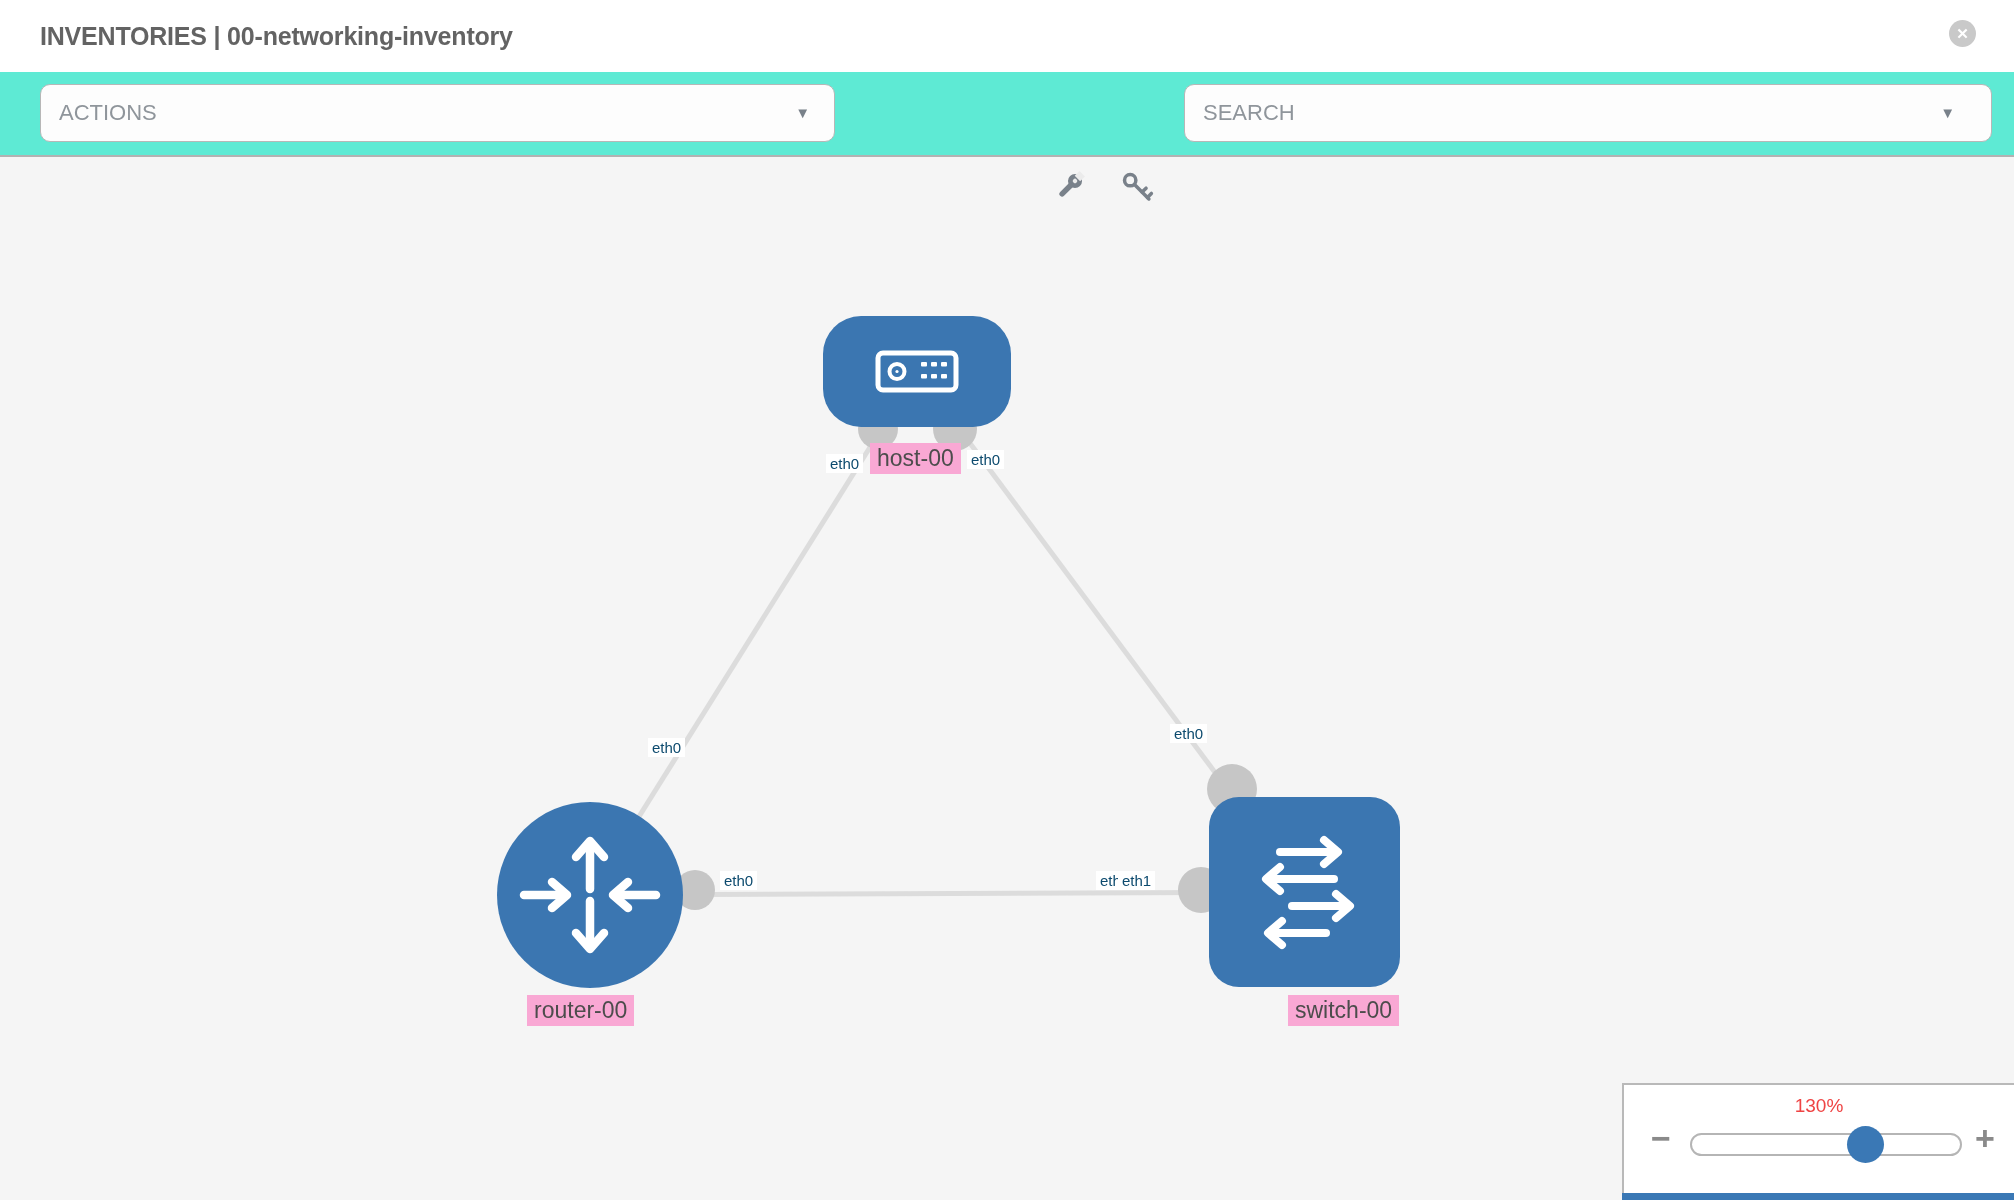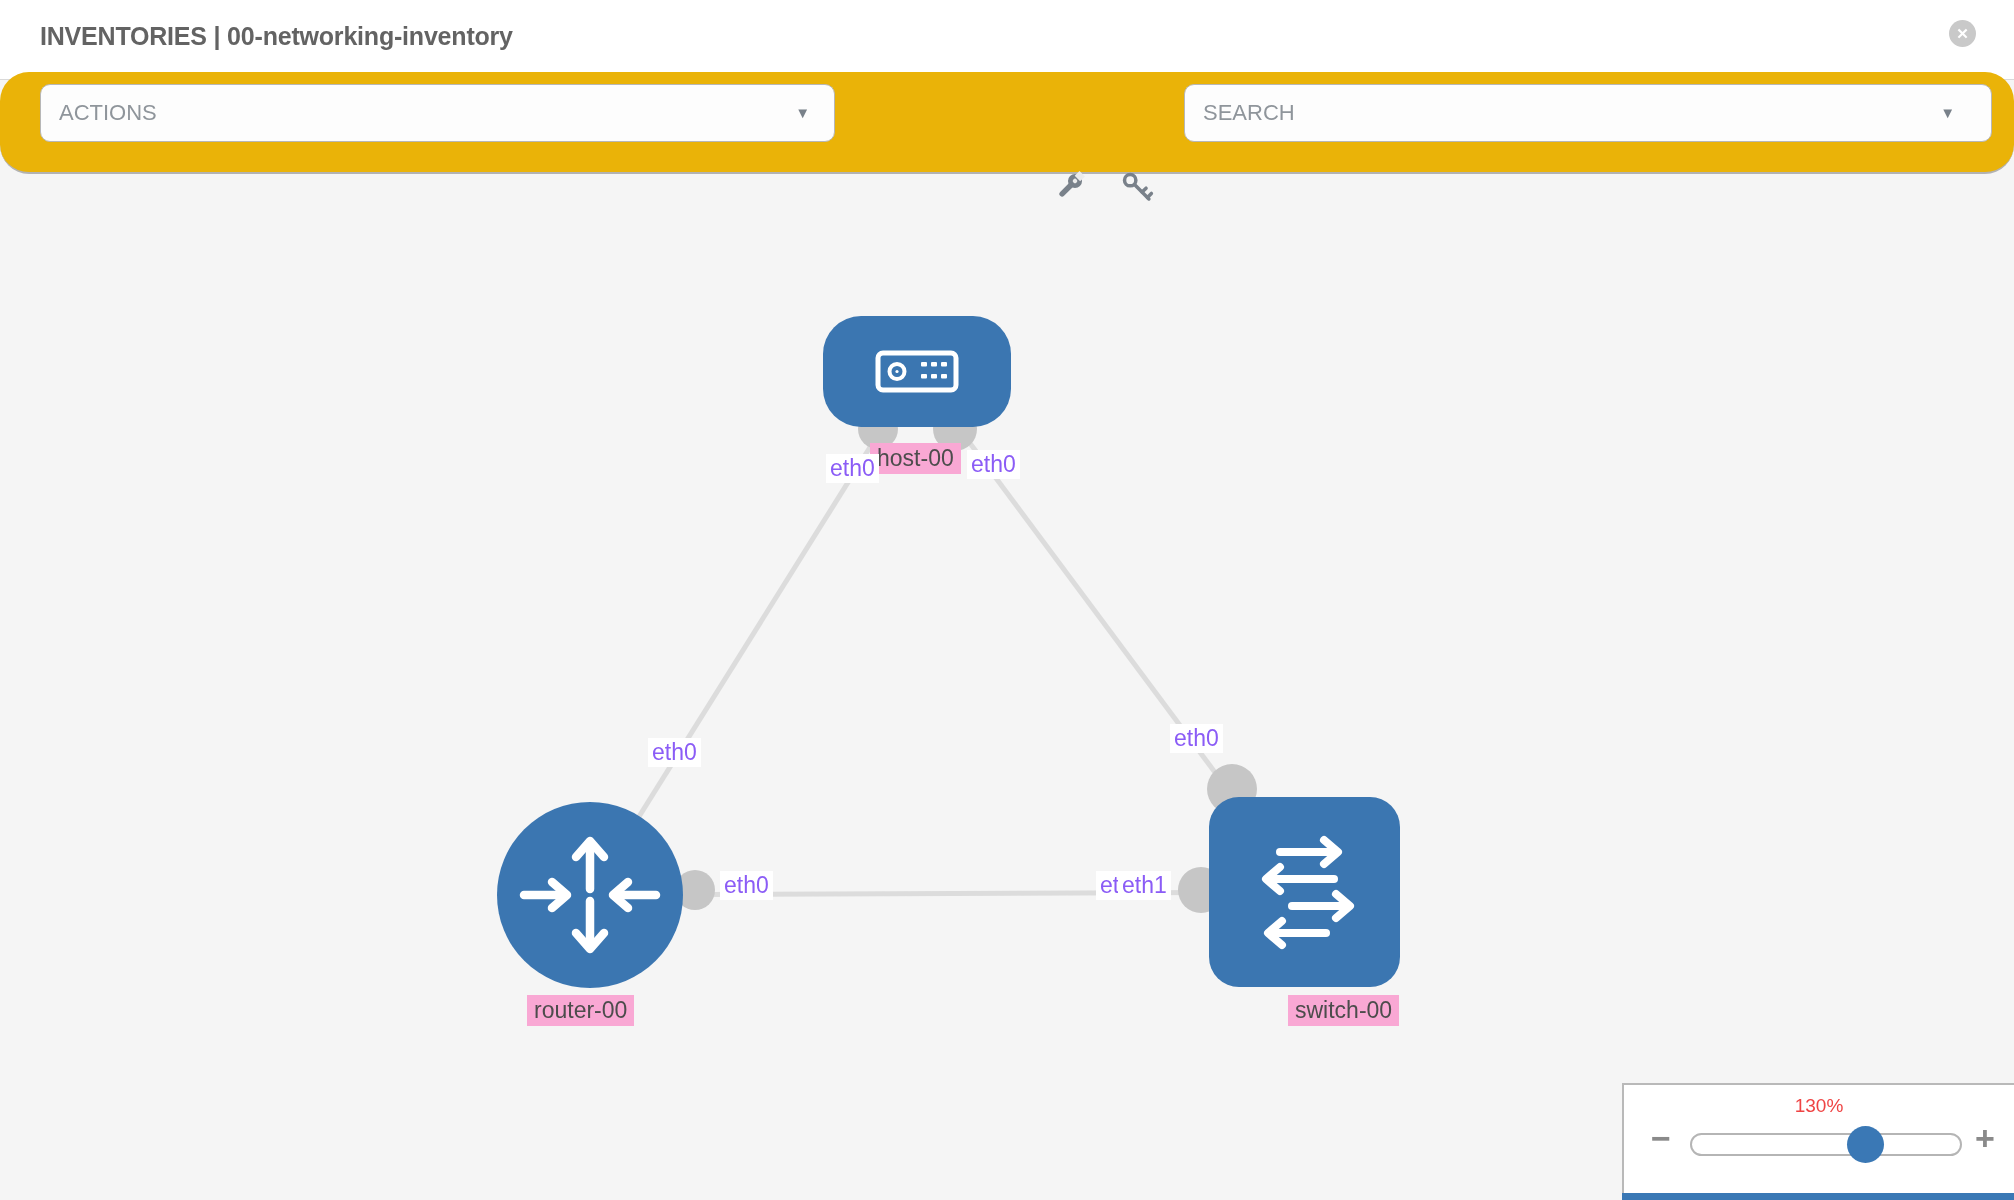--- a/index.html
+++ b/index.html
@@ -16,22 +16,22 @@
     position:absolute;left:40px;top:0;height:72px;line-height:72px;
     font-size:25px;font-weight:bold;color:#636363;letter-spacing:-0.2px;
   }
   .close-btn{
     position:absolute;left:1949px;top:20px;width:27px;height:27px;border-radius:50%;
     background:#c9c9c9;color:#ffffff;font-size:15px;font-weight:bold;
     text-align:center;line-height:27px;cursor:pointer;
   }
   
   .toolbar{
-    position:absolute;left:0;top:72px;width:2014px;height:102px;
-    background:#eab308;border-bottom:2px solid #b2b2b2;box-sizing:border-box;border-radius:29px;
+    position:absolute;left:0;top:72px;width:2014px;height:85px;
+    background:#5eead4;border-bottom:2px solid #b2b2b2;box-sizing:border-box;
   }
   .select-box{
     position:absolute;top:12px;height:58px;background:#fdfdfd;
     border:1px solid #b7b7b7;border-radius:10px;box-sizing:border-box;
     font-size:22px;color:#8f959b;line-height:56px;cursor:pointer;
   }
   .select-label{padding-left:18px;}
   .select-caret{
     position:absolute;top:0;height:56px;line-height:56px;
     font-size:15px;color:#79818a;
@@ -39,22 +39,22 @@
   .actions-box{left:40px;width:795px;}
   .actions-box .select-caret{right:24px;}
   .search-box{left:1184px;width:808px;}
   .search-box .select-caret{right:36px;}
   .tool-icon{position:absolute;top:98px;width:34px;height:34px;cursor:pointer;}
   .wrench{left:1052px;}
   .key{left:1120px;}
   
   .canvas-svg{position:absolute;left:0;top:157px;z-index:1;}
   .chip{
-    position:absolute;z-index:2;background:#ffffff;color:#8b5cf6;
-    font-size:23px;padding:1px 4px;white-space:nowrap;
+    position:absolute;z-index:2;background:#ffffff;color:#0c4a6e;
+    font-size:15px;padding:1px 4px;white-space:nowrap;
   }
   .chip-lg{
     position:absolute;z-index:2;background:#f9a8d4;color:#4c4c4c;
     font-size:23px;padding:2px 7px;white-space:nowrap;
   }
   
   .zoom-panel{
     position:absolute;left:1622px;top:1083px;width:392px;height:110px;
     background:#ffffff;border-top:2px solid #b9b9b9;border-left:2px solid #b9b9b9;
     box-sizing:border-box;z-index:3;

